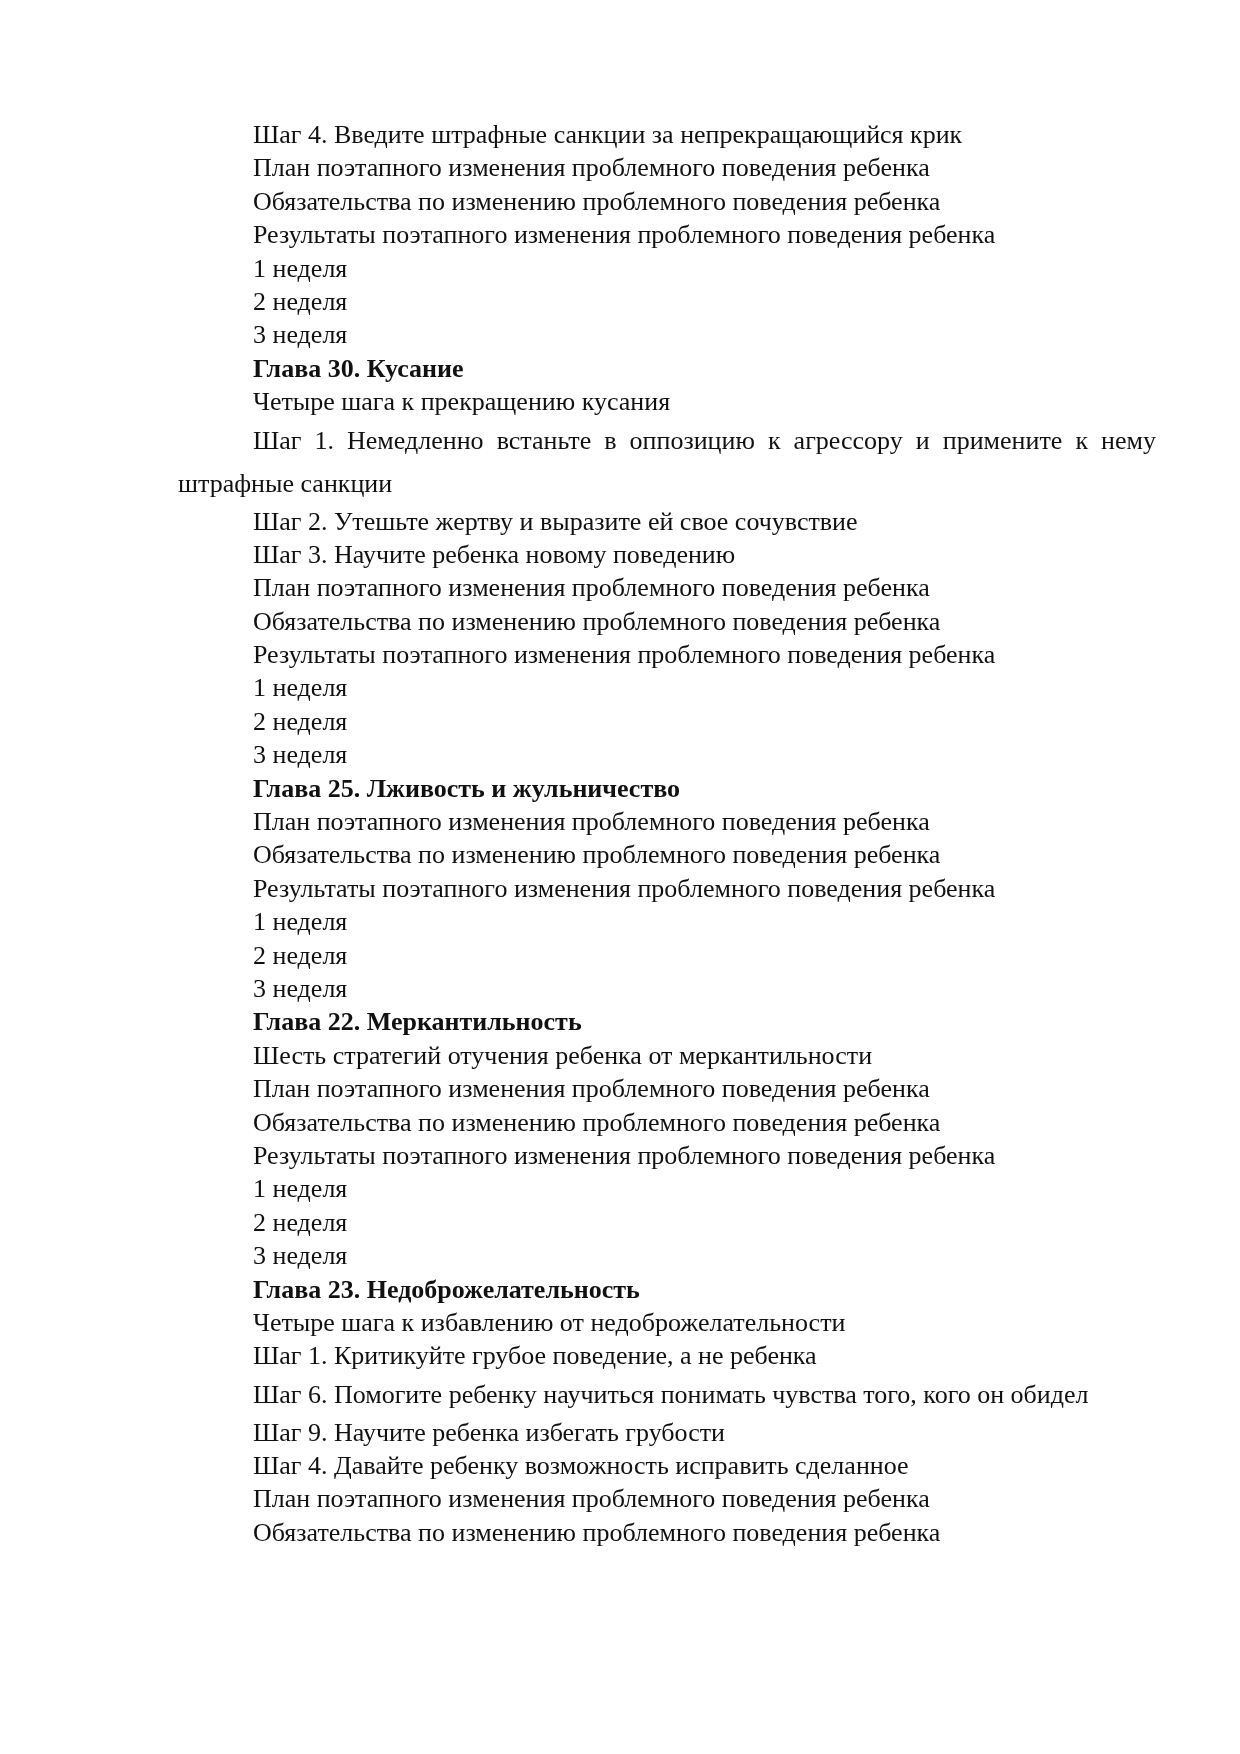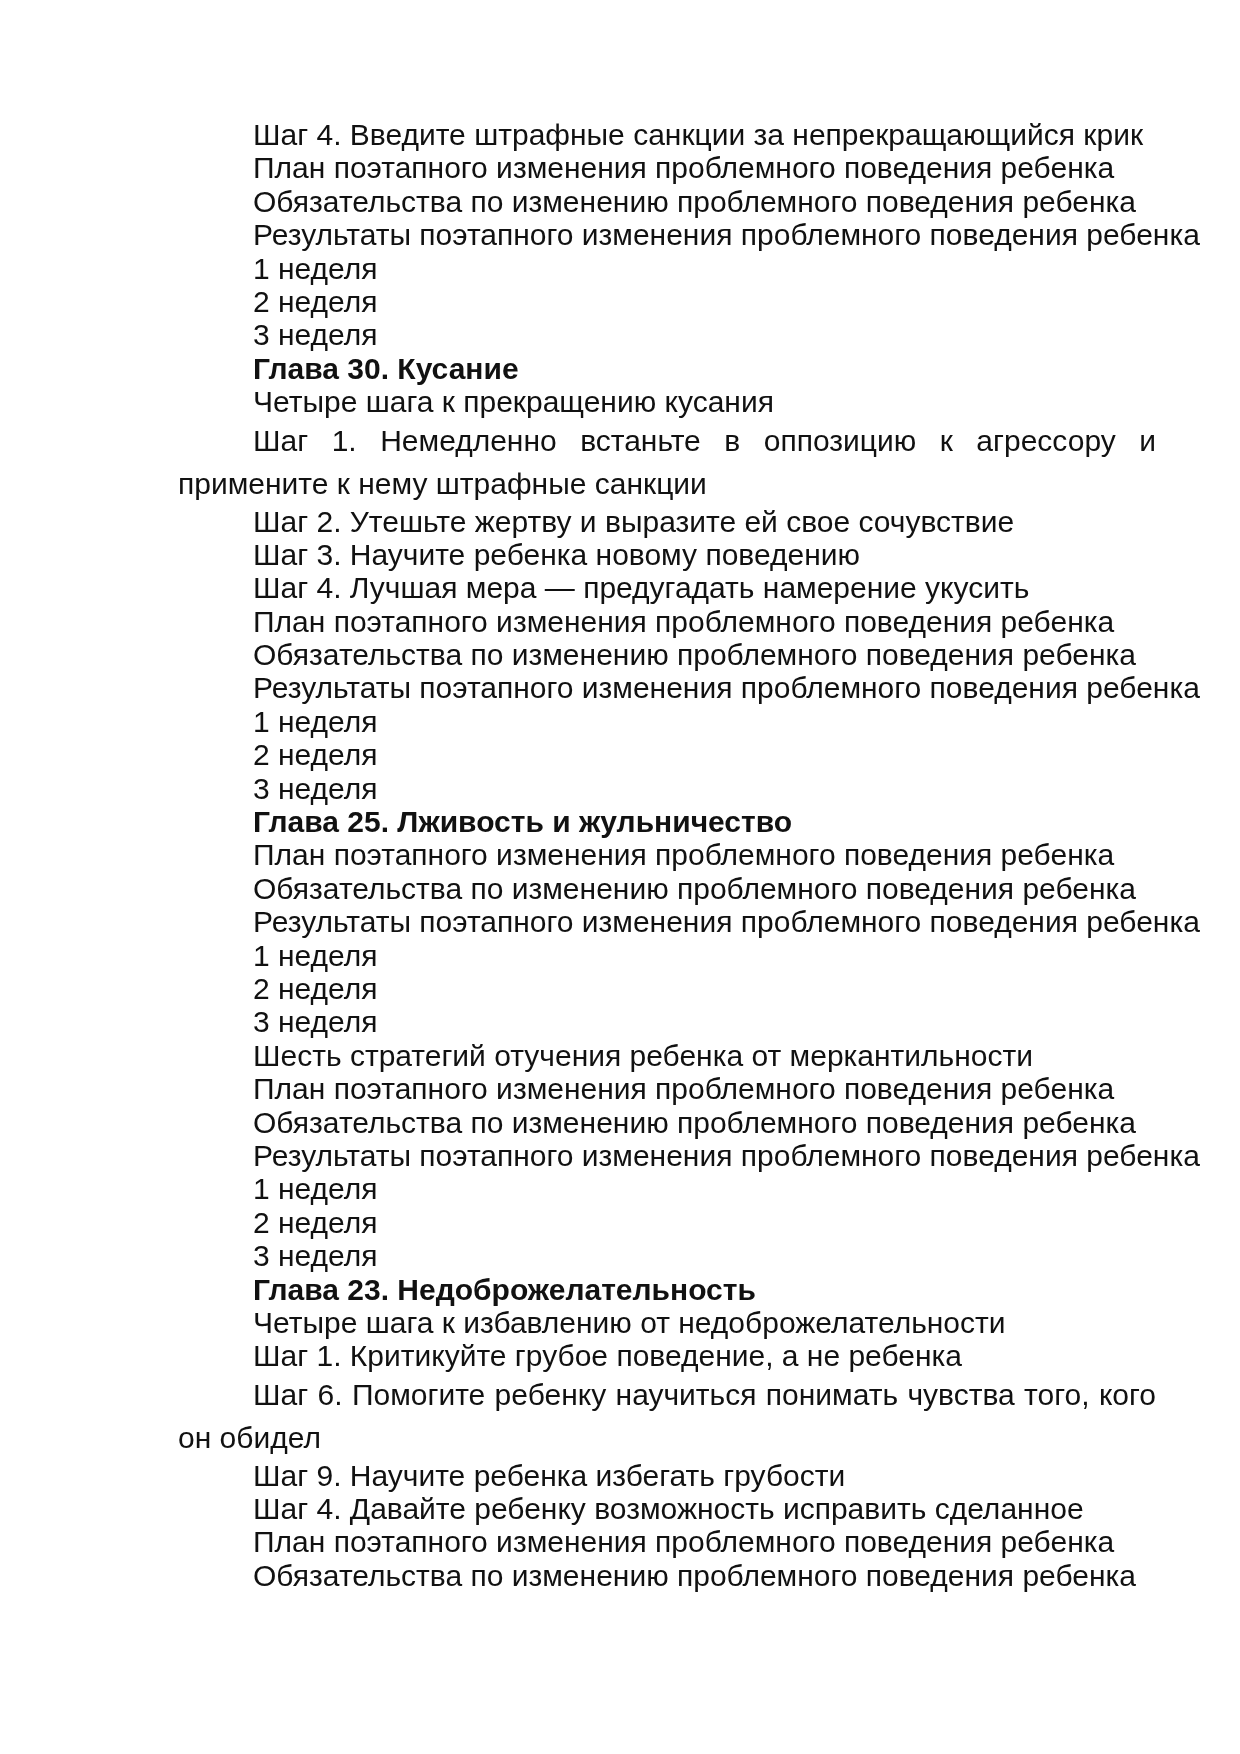--- a/index.html
+++ b/index.html
@@ -2,22 +2,22 @@
 <html><head>
 <meta charset="utf-8">
 <style>
   html, body { margin: 0; padding: 0; background: #ffffff; }
   body { width: 1240px; height: 1754px; position: relative; overflow: hidden; }
   .page {
     position: absolute;
     left: 178px;
     top: 118px;
     width: 978px;
-    font-family: Liberation Sans, sans-serif;
-    font-size: 30px;
+    font-family: Liberation Serif, serif;
+    font-size: 26px;
     color: #111111;
   }
   .line {
     height: 33.4px;
     line-height: 33.4px;
     white-space: nowrap;
     padding-left: 75px;
   }
   .line.bold { font-weight: bold; }
   .wrap {
@@ -38,36 +38,36 @@
   <div class="line">Результаты поэтапного изменения проблемного поведения ребенка</div>
   <div class="line">1 неделя</div>
   <div class="line">2 неделя</div>
   <div class="line">3 неделя</div>
 
   <div class="line bold">Глава 30. Кусание</div>
   <div class="line">Четыре шага к прекращению кусания</div>
   <div class="wrap">Шаг 1. Немедленно встаньте в оппозицию к агрессору и примените к нему штрафные санкции</div>
   <div class="line">Шаг 2. Утешьте жертву и выразите ей свое сочувствие</div>
   <div class="line">Шаг 3. Научите ребенка новому поведению</div>
-  <div class="line">Шаг 4. Лучшая мера — предугадать намерение укусить</div>
   <div class="line">План поэтапного изменения проблемного поведения ребенка</div>
   <div class="line">Обязательства по изменению проблемного поведения ребенка</div>
   <div class="line">Результаты поэтапного изменения проблемного поведения ребенка</div>
   <div class="line">1 неделя</div>
   <div class="line">2 неделя</div>
   <div class="line">3 неделя</div>
 
   <div class="line bold">Глава 25. Лживость и жульничество</div>
   <div class="line">План поэтапного изменения проблемного поведения ребенка</div>
   <div class="line">Обязательства по изменению проблемного поведения ребенка</div>
   <div class="line">Результаты поэтапного изменения проблемного поведения ребенка</div>
   <div class="line">1 неделя</div>
   <div class="line">2 неделя</div>
   <div class="line">3 неделя</div>
 
+  <div class="line bold">Глава 22. Меркантильность</div>
   <div class="line">Шесть стратегий отучения ребенка от меркантильности</div>
   <div class="line">План поэтапного изменения проблемного поведения ребенка</div>
   <div class="line">Обязательства по изменению проблемного поведения ребенка</div>
   <div class="line">Результаты поэтапного изменения проблемного поведения ребенка</div>
   <div class="line">1 неделя</div>
   <div class="line">2 неделя</div>
   <div class="line">3 неделя</div>
 
   <div class="line bold">Глава 23. Недоброжелательность</div>
   <div class="line">Четыре шага к избавлению от недоброжелательности</div>

